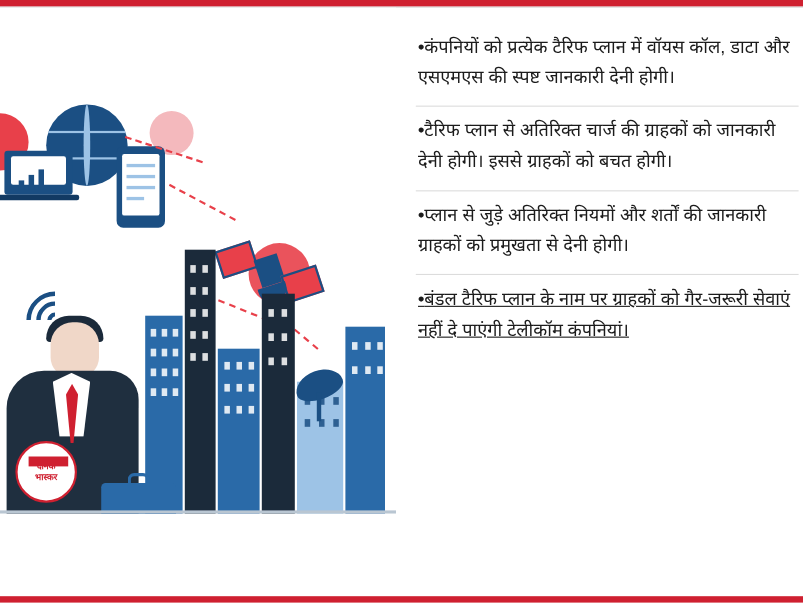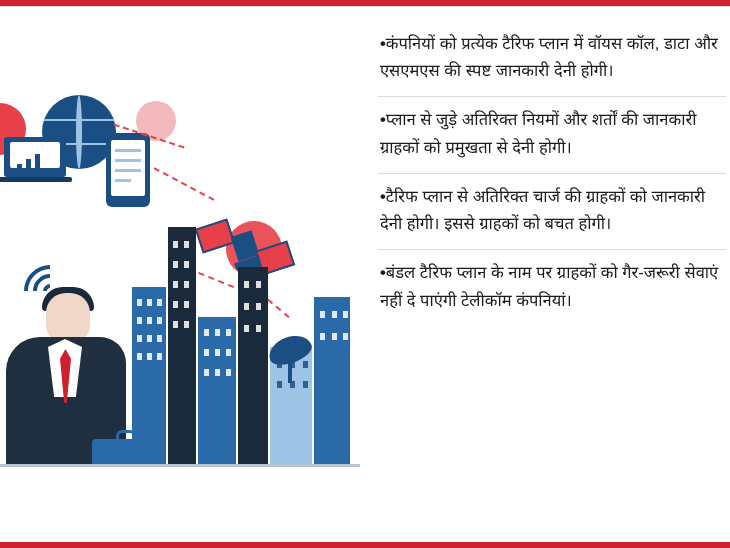--- a/index.html
+++ b/index.html
@@ -49,21 +49,21 @@
     flex-direction:column;
     justify-content:flex-start;
   }
   .point {
     font-size:16.5px;
     line-height:1.65;
     color:#1b1b1b;
     padding:9px 2px 12px 2px;
     border-bottom:1px solid #dcdcdc;
   }
-  .point:last-child { border-bottom:none; }
+  .point:last-child { border-bottom:none;text-decoration:underline; }
   .point .bullet { font-weight:bold; }
 
   
   .c-red {
     position:absolute;
     border-radius:50%;
     background:#e8404a;
   }
   .c-pink {
     position:absolute;
@@ -428,31 +428,38 @@
       <div class="man-head"></div>
       <div class="man-body"></div>
       <div class="man-shirt"></div>
       <div class="man-tie"></div>
       <div class="briefcase">
         <div class="handle"></div>
       </div>
 
       <div class="ground"></div>
 
+      <div class="logo">
+        <div class="logo-bar"></div>
+        <div class="logo-inner">
+          <div>दैनिक</div>
+          <div>भास्कर</div>
+        </div>
+      </div>
     </div>
 
     <div class="points">
       <div class="point">
         <span class="bullet">•</span><span>कंपनियों को प्रत्येक टैरिफ प्लान में वॉयस कॉल, डाटा और एसएमएस की स्पष्ट जानकारी देनी होगी।</span>
       </div>
       <div class="point">
+        <span class="bullet">•</span><span>टैरिफ प्लान से अतिरिक्त चार्ज की ग्राहकों को जानकारी देनी होगी। इससे ग्राहकों को बचत होगी।</span>
+      </div>
+      <div class="point">
         <span class="bullet">•</span><span>प्लान से जुड़े अतिरिक्त नियमों और शर्तों की जानकारी ग्राहकों को प्रमुखता से देनी होगी।</span>
-      </div>
-      <div class="point">
-        <span class="bullet">•</span><span>टैरिफ प्लान से अतिरिक्त चार्ज की ग्राहकों को जानकारी देनी होगी। इससे ग्राहकों को बचत होगी।</span>
       </div>
       <div class="point">
         <span class="bullet">•</span><span>बंडल टैरिफ प्लान के नाम पर ग्राहकों को गैर-जरूरी सेवाएं नहीं दे पाएंगी टेलीकॉम कंपनियां।</span>
       </div>
     </div>
 
   </div>
 </div>
 
 </body></html>

